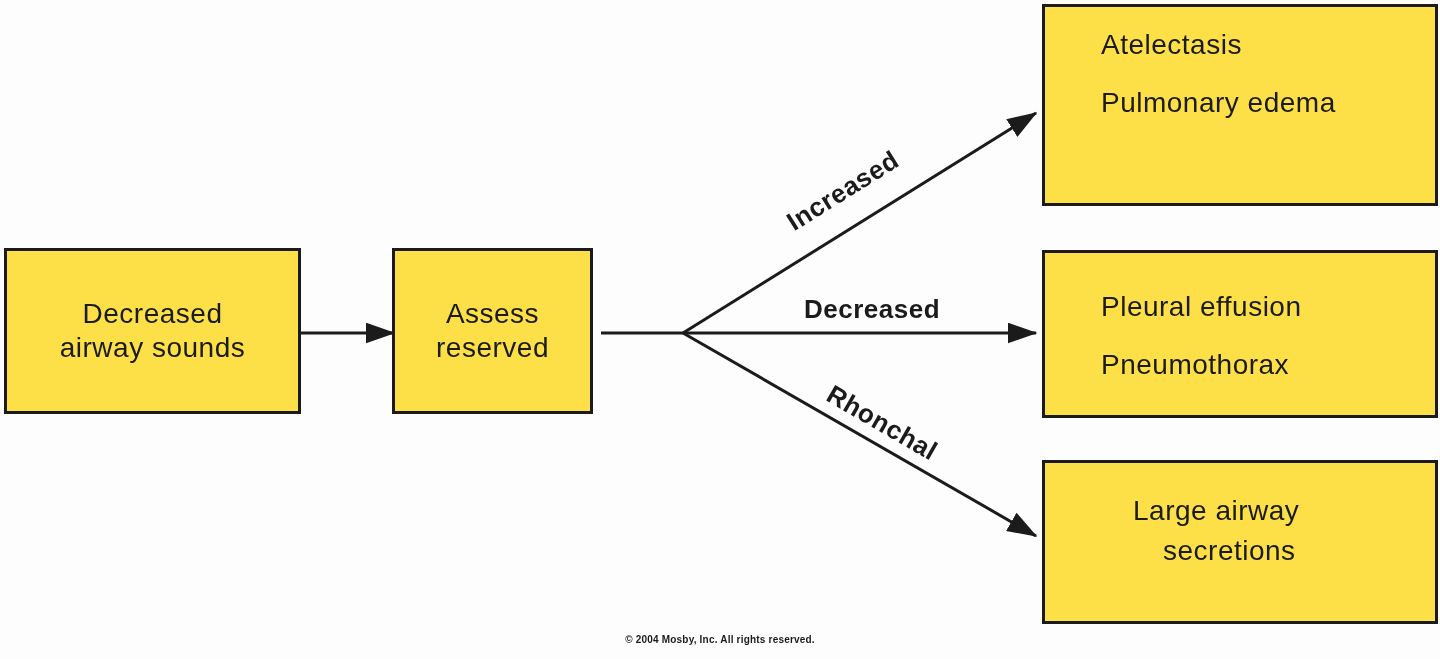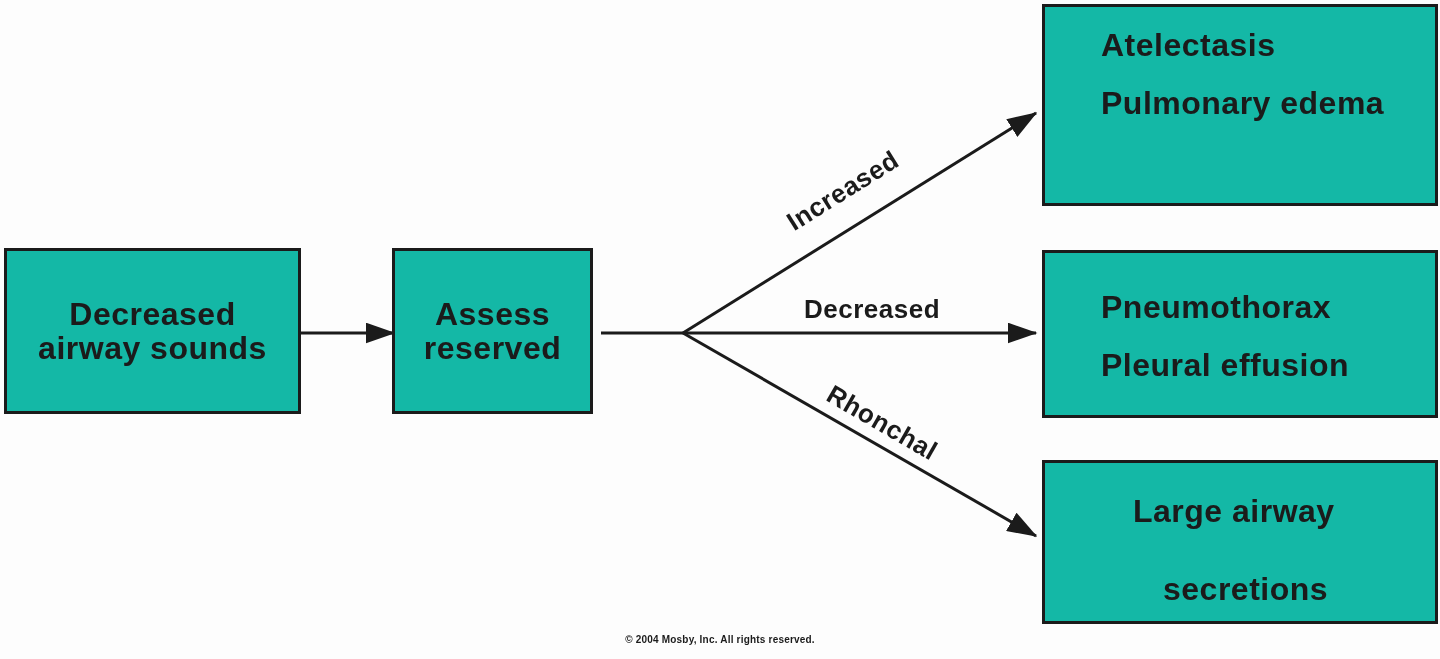--- a/index.html
+++ b/index.html
@@ -13,24 +13,24 @@
     overflow: hidden;
   }
   .arrow-layer {
     position: absolute;
     left: 0; top: 0;
     width: 1440px; height: 659px;
   }
   .node {
     position: absolute;
     border: 3px solid #1b1b1b;
-    background: #14b8a6;
+    background: #fde047;
     box-sizing: border-box;
-    font-weight: bold;
-    font-size: 32px;
+    font-weight: normal;
+    font-size: 28px;
     letter-spacing: 0.5px;
   }
   .node.center {
     display: flex;
     flex-direction: column;
     align-items: center;
     justify-content: center;
     text-align: center;
     line-height: 34px;
   }
@@ -40,21 +40,21 @@
   .box-assess { left: 392px;  top: 248px; width: 201px; height: 166px; }
   .box-increased { left: 1042px; top: 4px;   width: 396px; height: 202px; }
   .box-increased .bline { line-height: 58px; }
   .box-increased { padding-top: 9px; }
   .box-decreased { left: 1042px; top: 250px; width: 396px; height: 168px; }
   .box-decreased .bline { line-height: 58px; }
   .box-decreased { padding-top: 25px; }
   .box-rhonchal  { left: 1042px; top: 460px; width: 396px; height: 164px; }
   .box-rhonchal .bline { line-height: 40px; }
   .box-rhonchal { padding-top: 28px; padding-left: 32px; }
-  .box-rhonchal .bline.indent { padding-left: 86px; margin-top: 38px; }
+  .box-rhonchal .bline.indent { padding-left: 86px; }
   .branch-label {
     position: absolute;
     font-weight: bold;
     font-size: 26px;
     letter-spacing: 0.5px;
     white-space: nowrap;
     transform: translate(-50%, -50%);
   }
   .label-increased { left: 843px; top: 191px; transform: translate(-50%,-50%) rotate(-32deg); }
   .label-decreased { left: 872px; top: 309px; }
@@ -100,22 +100,22 @@
   <div class="branch-label label-increased">Increased</div>
   <div class="branch-label label-decreased">Decreased</div>
   <div class="branch-label label-rhonchal">Rhonchal</div>
 
   <div class="node listbox box-increased">
     <div class="bline">Atelectasis</div>
     <div class="bline">Pulmonary edema</div>
   </div>
 
   <div class="node listbox box-decreased">
+    <div class="bline">Pleural effusion</div>
     <div class="bline">Pneumothorax</div>
-    <div class="bline">Pleural effusion</div>
   </div>
 
   <div class="node listbox box-rhonchal">
     <div class="bline">Large airway</div>
     <div class="bline indent">secretions</div>
   </div>
 
   <div class="footer">© 2004 Mosby, Inc. All rights reserved.</div>
 
 </div>

